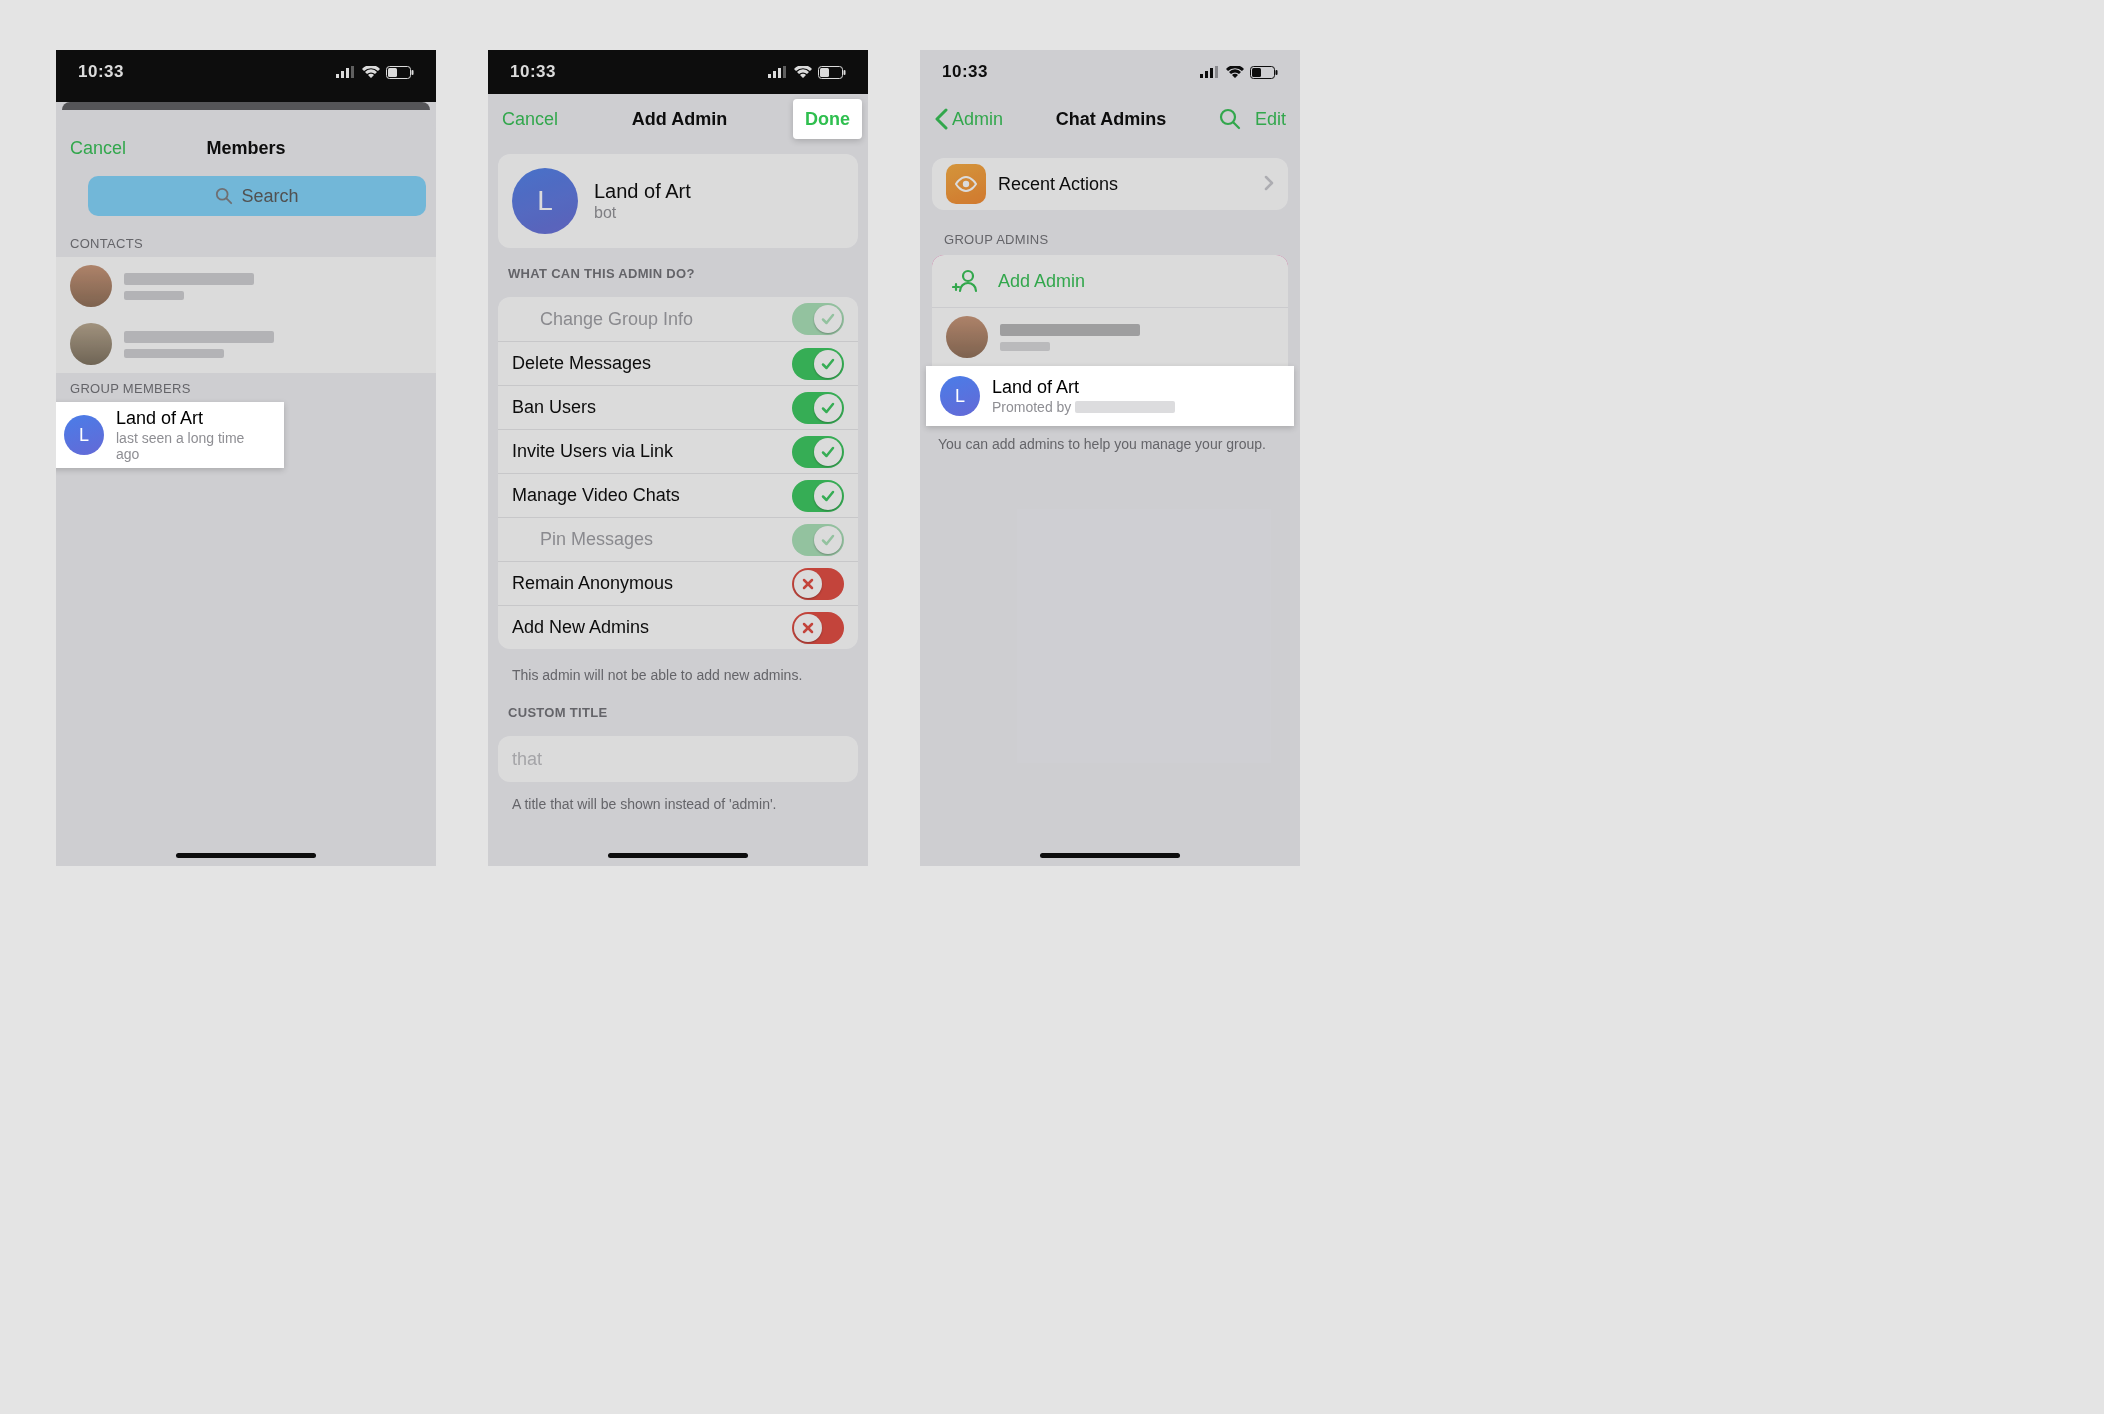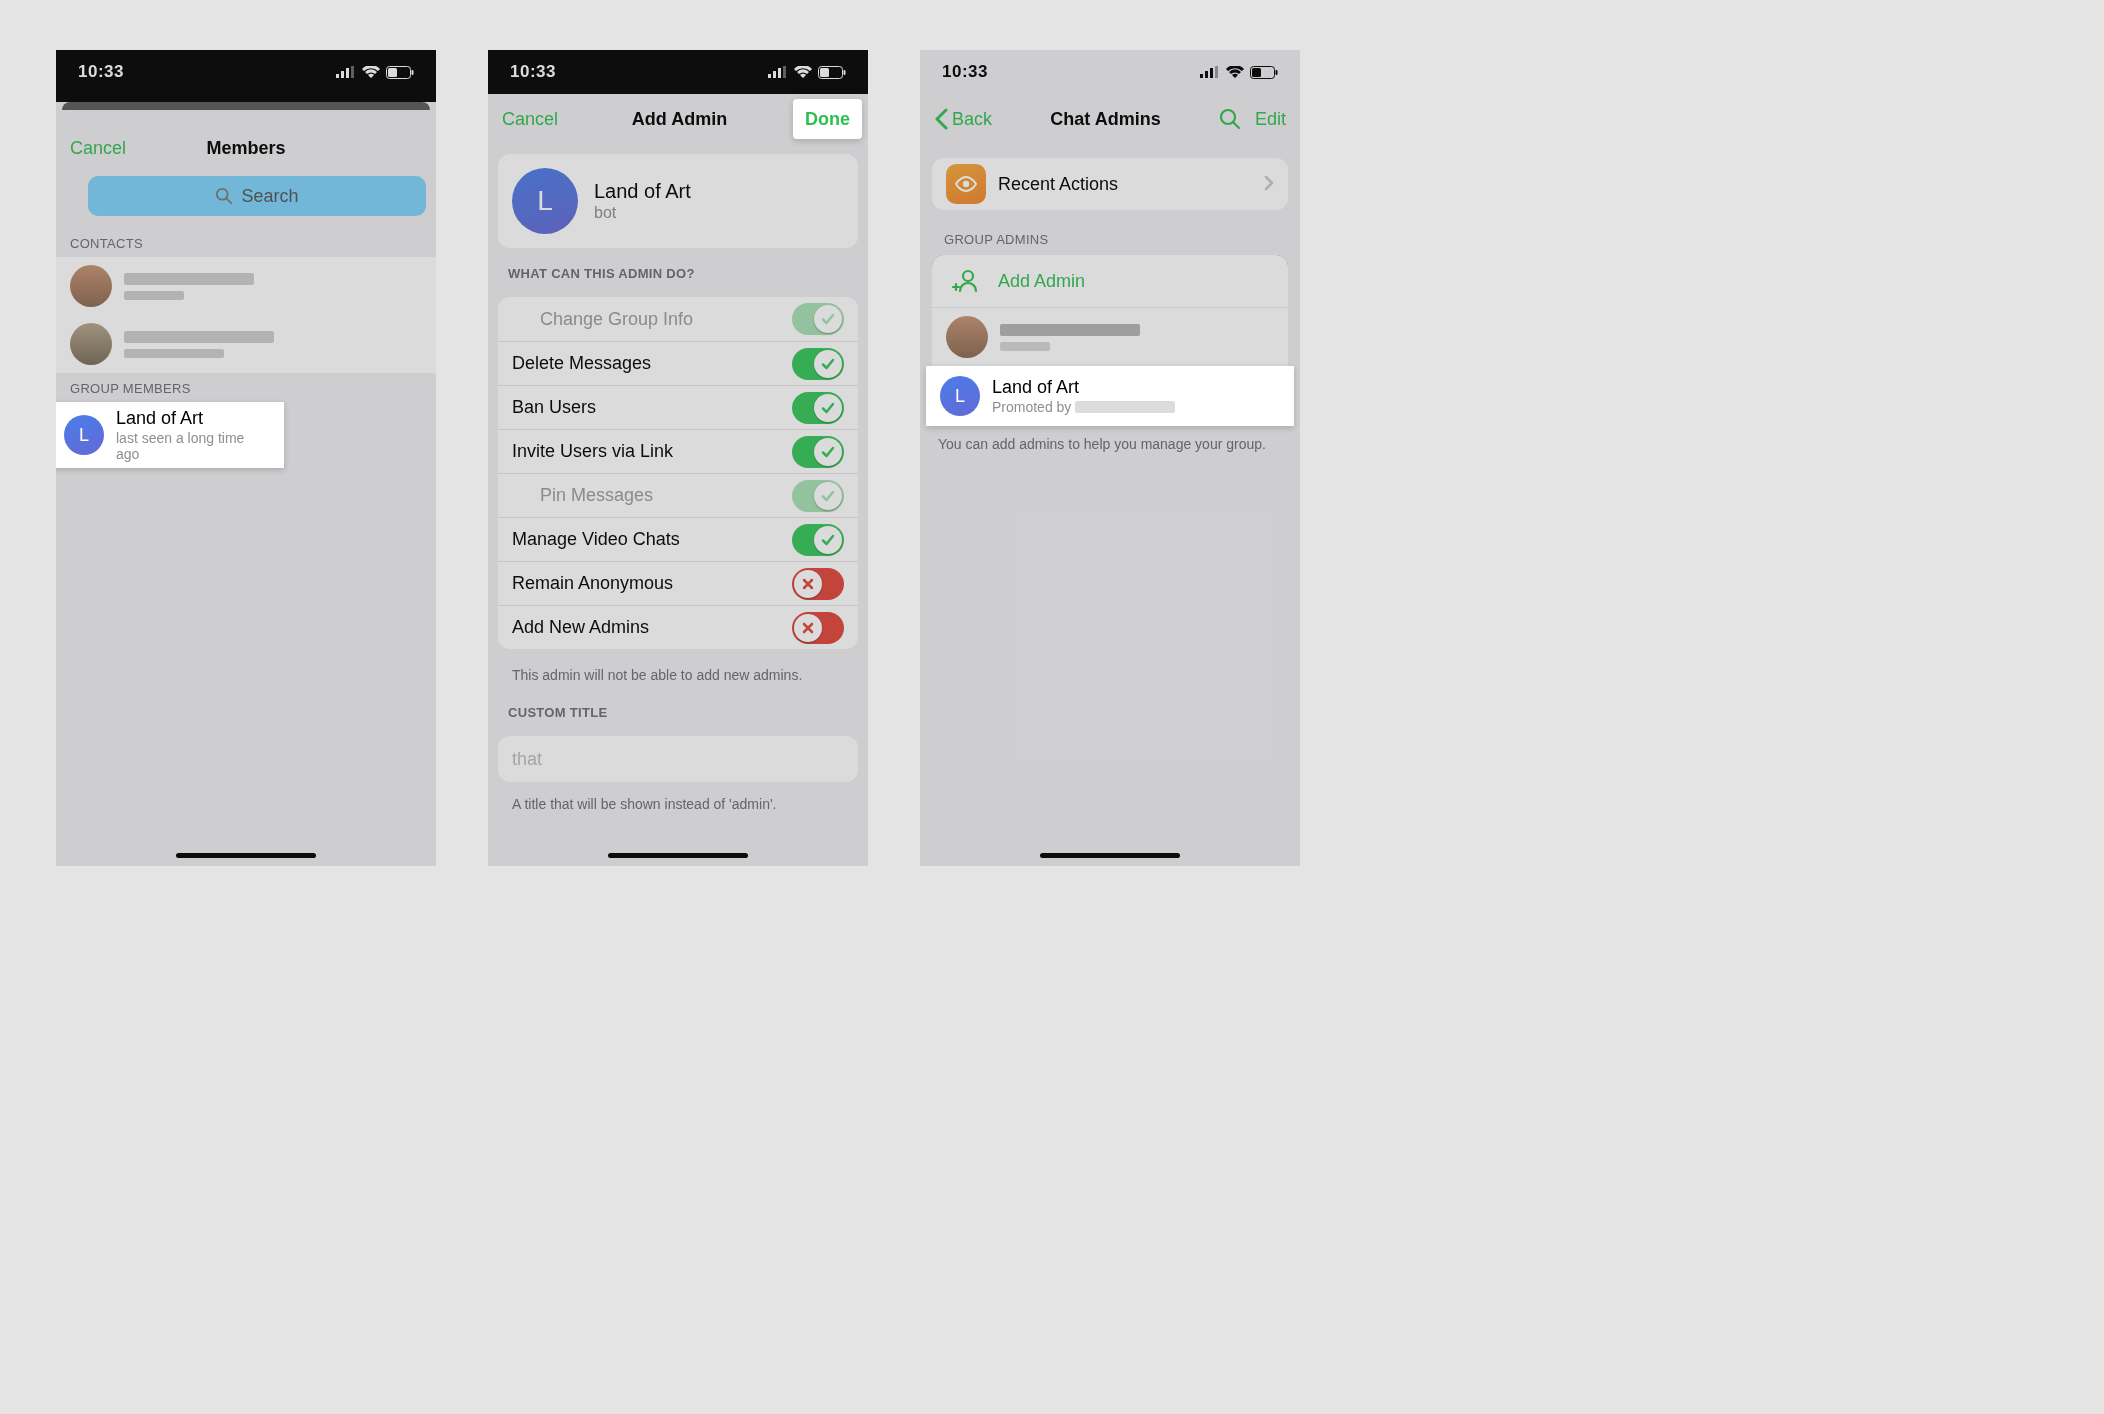--- a/index.html
+++ b/index.html
@@ -226,35 +226,35 @@
           <div class="perm-label">Invite Users via Link</div>
           <div class="toggle on">
             <div class="knob">
               <svg viewBox="0 0 16 16">
                 <polyline points="3,8.5 6.5,12 13,4" fill="none" stroke="#34c759" stroke-width="2.5" stroke-linecap="round" stroke-linejoin="round"></polyline>
               </svg>
             </div>
           </div>
         </div>
         <div class="perm-row">
+          <div class="perm-label">Manage Video Chats</div>
+          <div class="toggle on">
+            <div class="knob">
+              <svg viewBox="0 0 16 16">
+                <polyline points="3,8.5 6.5,12 13,4" fill="none" stroke="#34c759" stroke-width="2.5" stroke-linecap="round" stroke-linejoin="round"></polyline>
+              </svg>
+            </div>
+          </div>
+        </div>
+        <div class="perm-row">
           <div class="perm-label disabled">Pin Messages</div>
           <div class="toggle on disabled">
             <div class="knob">
               <svg viewBox="0 0 16 16">
                 <polyline points="3,8.5 6.5,12 13,4" fill="none" stroke="#a7e0b6" stroke-width="2.5" stroke-linecap="round" stroke-linejoin="round"></polyline>
-              </svg>
-            </div>
-          </div>
-        </div>
-        <div class="perm-row">
-          <div class="perm-label">Manage Video Chats</div>
-          <div class="toggle on">
-            <div class="knob">
-              <svg viewBox="0 0 16 16">
-                <polyline points="3,8.5 6.5,12 13,4" fill="none" stroke="#34c759" stroke-width="2.5" stroke-linecap="round" stroke-linejoin="round"></polyline>
               </svg>
             </div>
           </div>
         </div>
         <div class="perm-row">
           <div class="perm-label">Remain Anonymous</div>
           <div class="toggle off">
             <div class="knob">
               <svg viewBox="0 0 16 16">
                 <line x1="4" y1="4" x2="12" y2="12" stroke="#e2453a" stroke-width="2.5" stroke-linecap="round"></line>
@@ -307,21 +307,21 @@
           <rect x="25.5" y="4" width="2" height="5" rx="1" fill="#000"></rect>
         </svg>
     </span>
   </div>
 
   <div class="nav-bar">
     <span style="display:flex; align-items:center;">
       <svg width="14" height="22" viewBox="0 0 14 22">
           <polyline points="12,2 3,11 12,20" fill="none" stroke="#2fbf4f" stroke-width="3" stroke-linecap="round" stroke-linejoin="round"></polyline>
         </svg>
-      <span class="nav-btn" style="margin-left:4px;">Back</span>
+      <span class="nav-btn" style="margin-left:4px;">Admin</span>
     </span>
     <span class="nav-title">Chat Admins</span>
     <span style="display:flex; align-items:center; gap:14px;">
       <span class="search-icon-btn">
         <svg width="22" height="22" viewBox="0 0 22 22">
             <circle cx="9" cy="9" r="7" stroke="#2fbf4f" stroke-width="2.2" fill="none"></circle>
             <line x1="14.5" y1="14.5" x2="20" y2="20" stroke="#2fbf4f" stroke-width="2.2" stroke-linecap="round"></line>
           </svg>
       </span>
       <span class="nav-btn">Edit</span>

